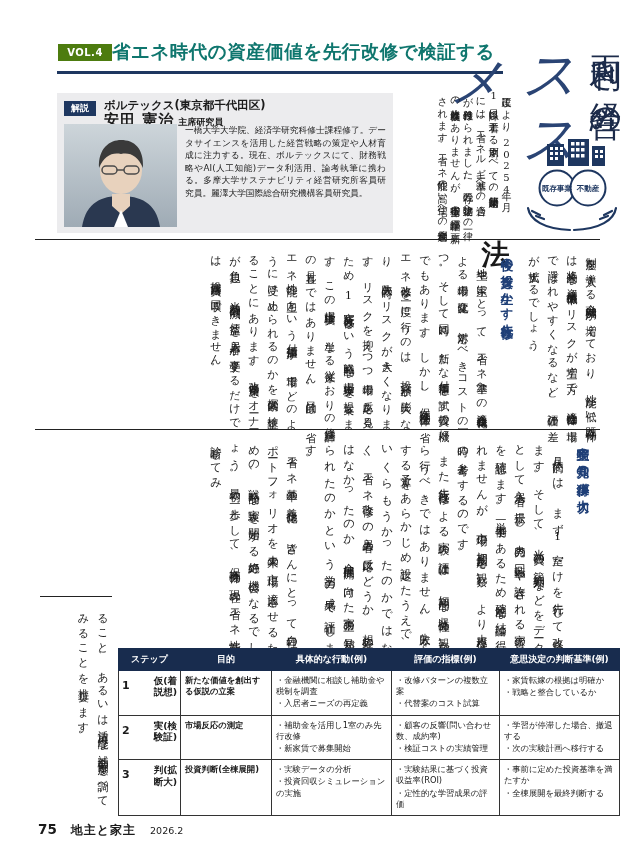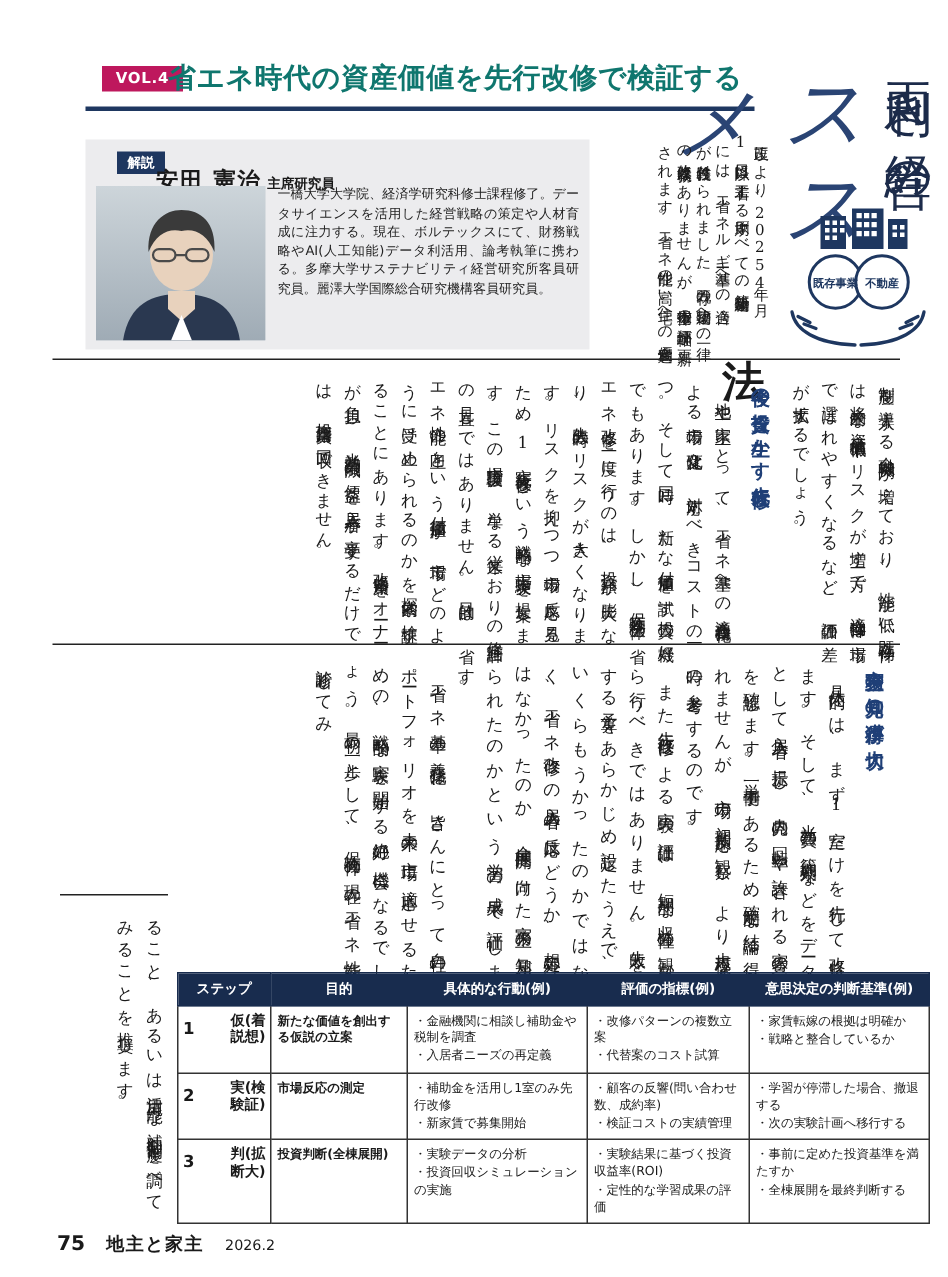--- a/index.html
+++ b/index.html
@@ -1,32 +1,32 @@
 <!DOCTYPE html>
 <html><head>
 <meta charset="utf-8">
 <style>
   html,body{margin:0;padding:0;background:#888;}
   .page{position:relative;width:632px;height:851px;background:#ffffff;margin:0 auto;overflow:hidden;
         font-family:"DejaVu Sans","Liberation Sans",sans-serif;color:#1a1a1a;}
   
-  .vol{position:absolute;left:68px;top:44px;width:54px;height:17px;background:#be185d;color:#fff;
+  .vol{position:absolute;left:58px;top:44px;width:54px;height:17px;background:#4d7c0f;color:#fff;
        font-size:10px;font-weight:bold;display:flex;align-items:center;justify-content:center;letter-spacing:.5px;}
   .htitle{position:absolute;left:112px;top:39px;margin:0;font-size:18.5px;font-weight:bold;color:#0f766e;letter-spacing:.5px;}
   .title-rule{position:absolute;left:57px;top:71px;width:446px;height:2.5px;background:#1e3760;}
   
   .vtext{writing-mode:vertical-rl;text-orientation:upright;}
   .series-main{position:absolute;right:4px;top:30px;height:245px;font-family:"DejaVu Serif","Liberation Serif",serif;
        font-size:32px;color:#1c2b4a;letter-spacing:4px;}
   .series-sub{position:absolute;right:46px;top:24px;height:180px;font-family:"DejaVu Serif","Liberation Serif",serif;
        font-size:54px;color:#2a4474;letter-spacing:2px;font-style:italic;}
   .logo{position:absolute;left:522px;top:138px;}
   
   .author{position:absolute;left:57px;top:93px;width:336px;height:140px;background:#ececee;}
-  .kaisetsu{position:absolute;left:21px;top:8px;width:32px;height:15px;background:#1e3760;color:#fff;
+  .kaisetsu{position:absolute;left:7px;top:8px;width:32px;height:15px;background:#1e3760;color:#fff;
        font-size:9px;font-weight:bold;display:flex;align-items:center;justify-content:center;}
   .company{position:absolute;left:47px;top:5px;font-size:11.5px;font-weight:bold;}
   .aname{position:absolute;left:47px;top:18px;font-size:15px;font-weight:bold;letter-spacing:1px;}
   .arole{font-size:9px;font-weight:bold;letter-spacing:0;margin-left:4px;}
   .photo{position:absolute;left:7px;top:31px;width:113px;height:103px;}
   .bio{position:absolute;left:128px;top:31px;width:201px;height:104px;font-size:8.7px;line-height:1.45;
        text-align:justify;color:#222;}
   
   .lead{position:absolute;left:396px;top:90px;width:116px;height:144px;
         font-family:"DejaVu Serif","Liberation Serif",serif;font-size:10px;letter-spacing:.5px;line-height:12.8px;}
@@ -109,20 +109,21 @@
     <text x="66" y="53" font-size="7.5" font-weight="bold" fill="#1e3760" text-anchor="middle">不動産</text>
     <g fill="none" stroke="#1e3760" stroke-width="2.2" stroke-linecap="round">
       <path d="M6,70 C8,82 22,91 48,92"></path>
       <path d="M94,70 C92,82 78,91 52,92"></path>
       <path d="M10,73 l8,4 M14,78 l8,3 M90,73 l-8,4 M86,78 l-8,3"></path>
     </g>
   </svg>
 
   <div class="author">
     <span class="kaisetsu">解説</span>
+    <div class="company">ボルテックス(東京都千代田区)</div>
     <div class="aname">
       <span>安田 憲治</span><span class="arole">主席研究員</span>
     </div>
     <svg class="photo" viewBox="0 0 113 103">
       <rect width="113" height="103" fill="#b9c3cb"></rect>
       <rect width="113" height="103" fill="url(#g1)"></rect>
       <defs>
           <linearGradient id="g1" x1="0" y1="0" x2="0" y2="1">
         <stop offset="0" stop-color="#cdd5da"></stop>
             <stop offset="1" stop-color="#9fabb5"></stop>

